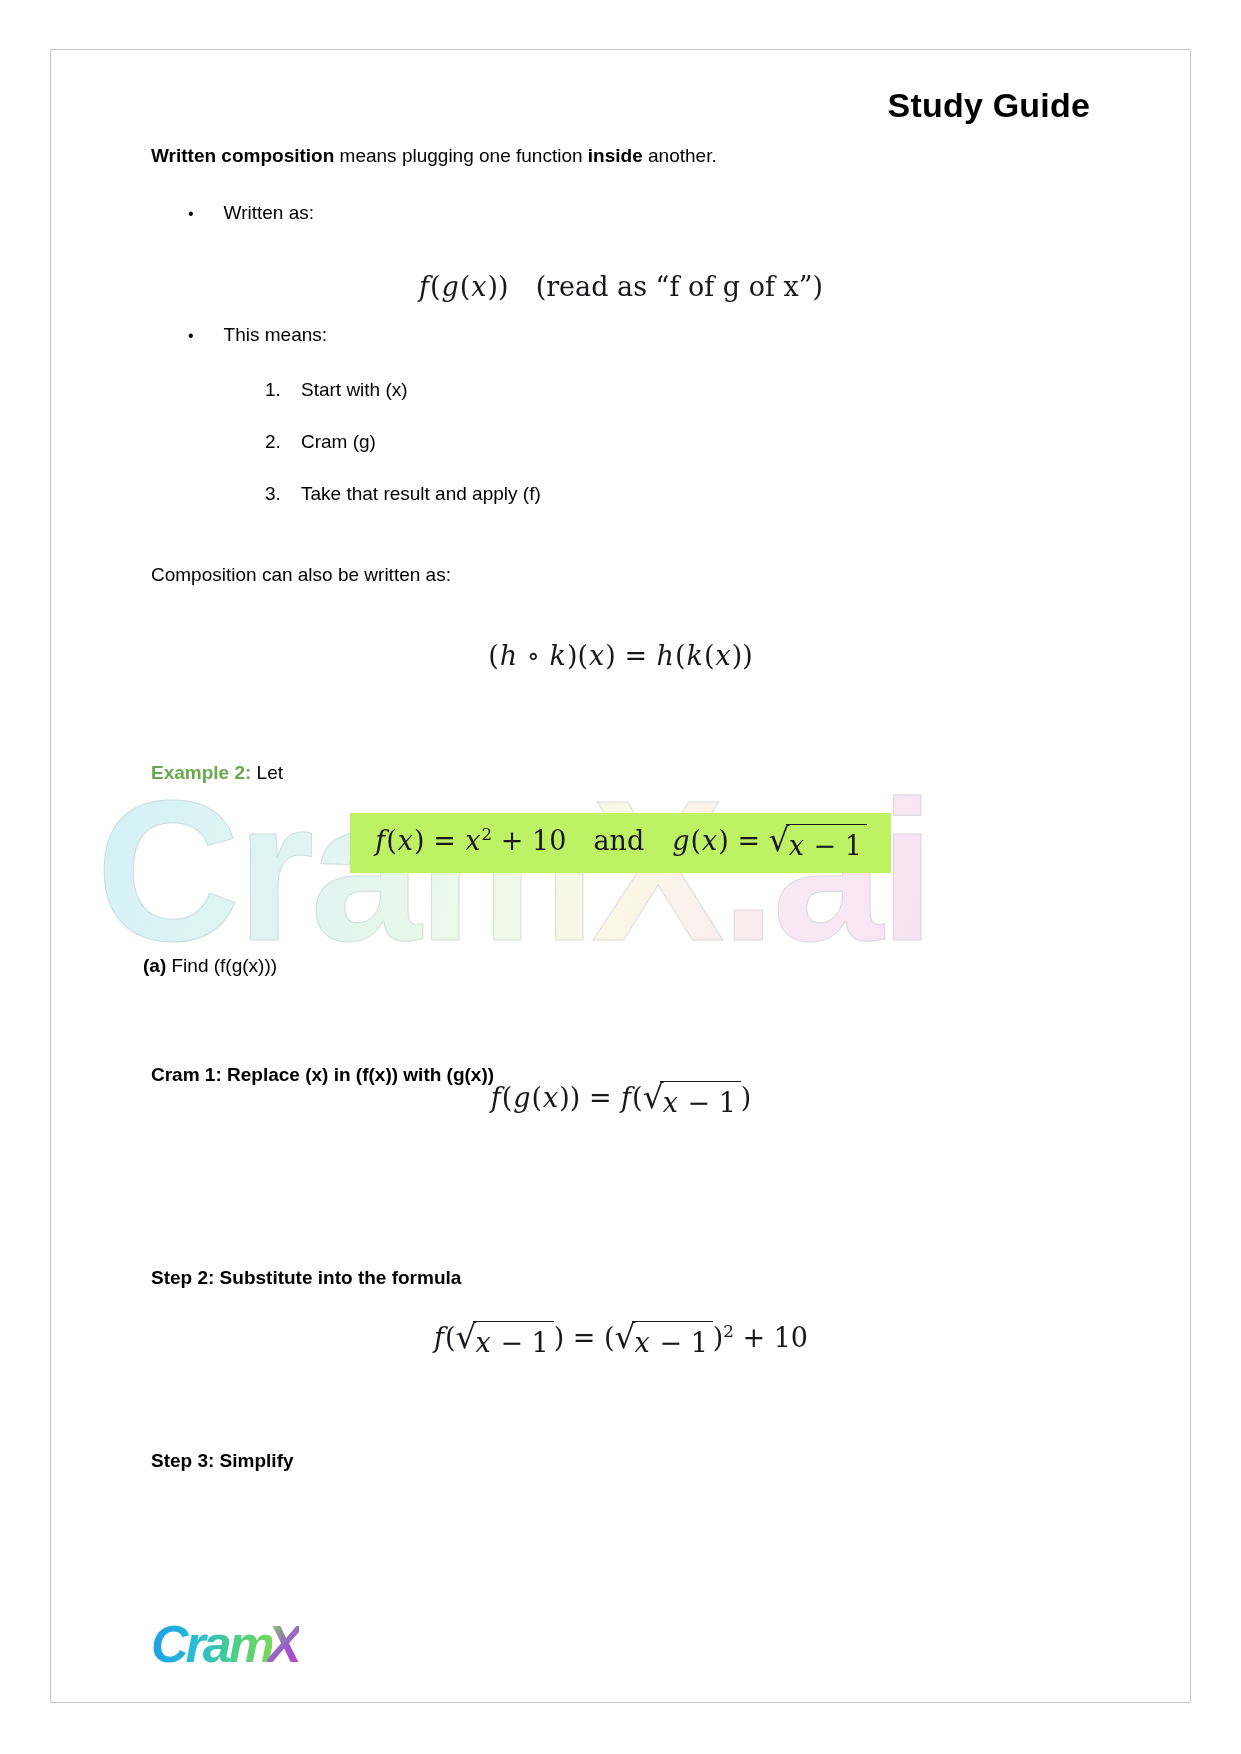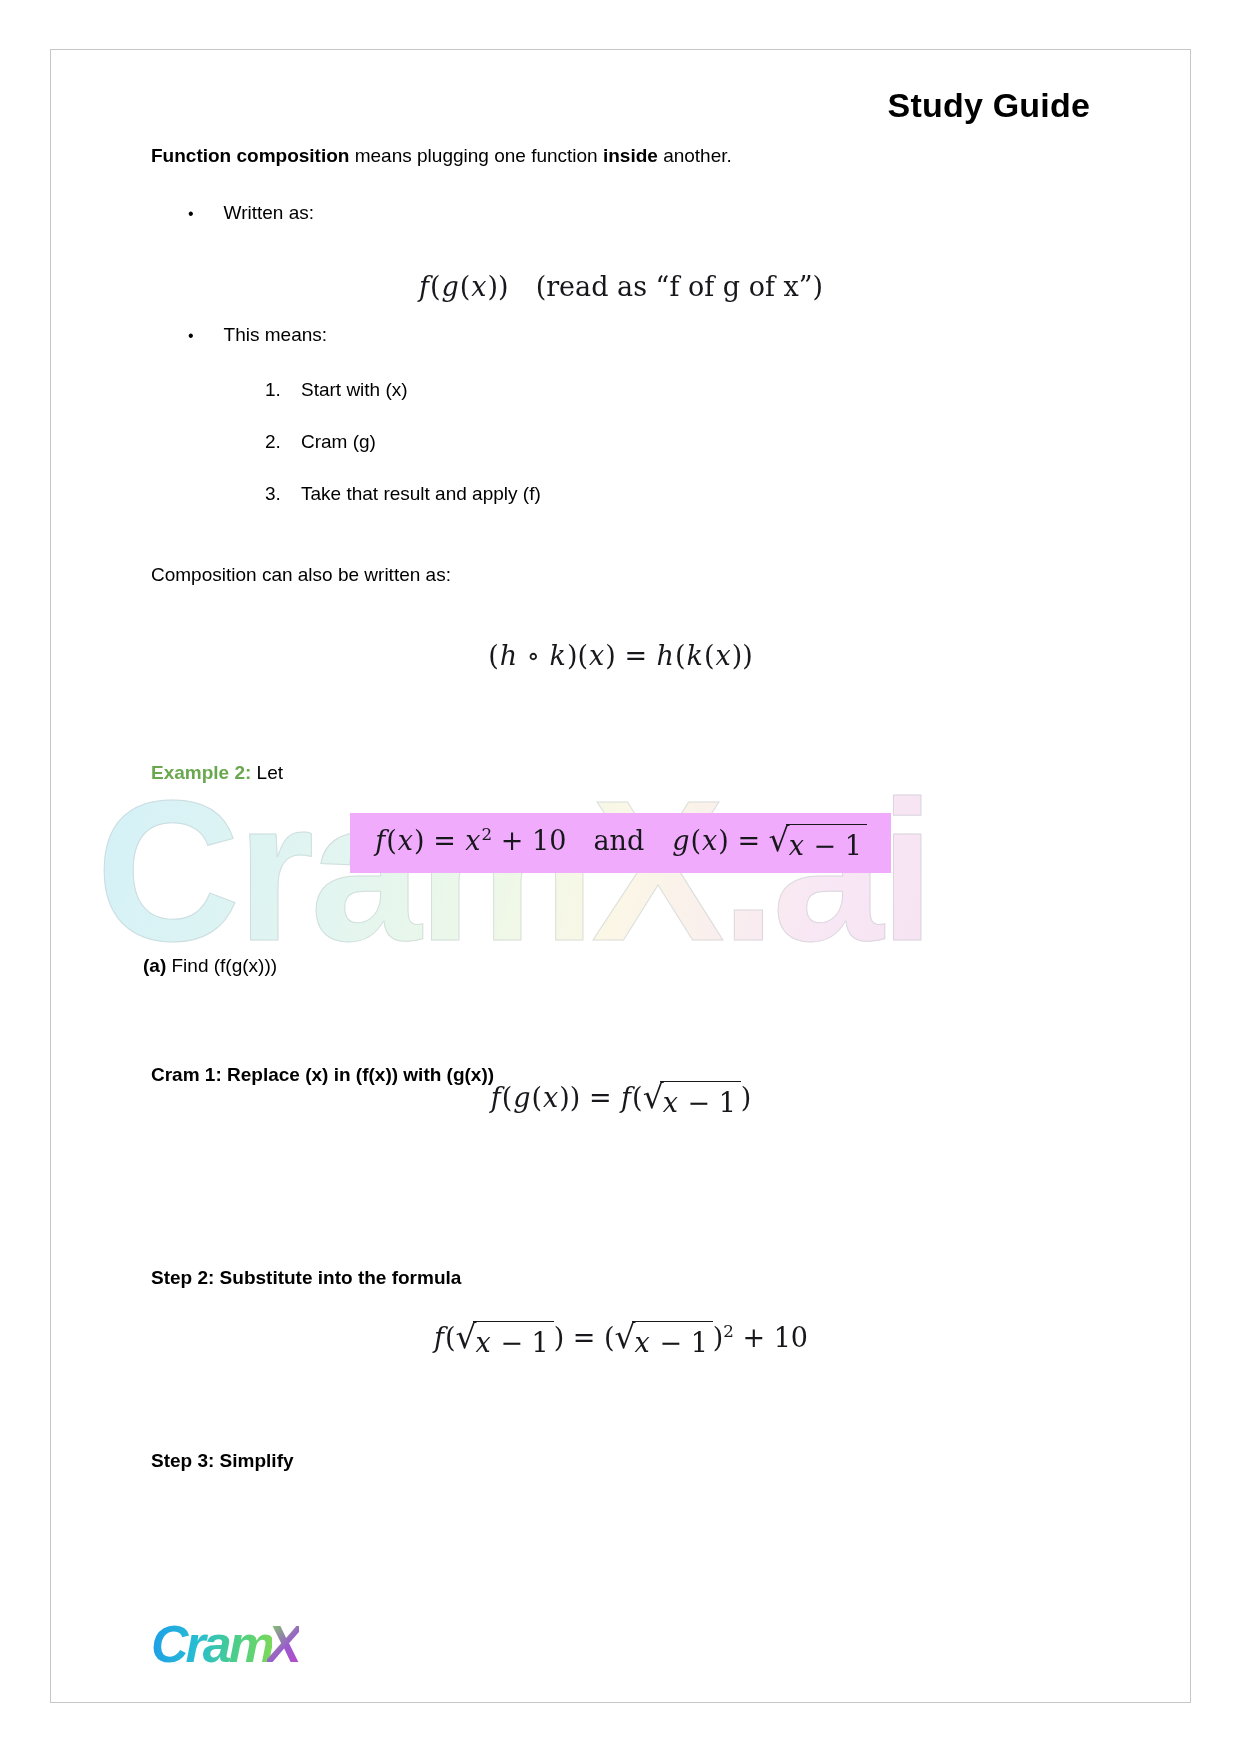--- a/index.html
+++ b/index.html
@@ -18,21 +18,21 @@
   
   .formula{position:absolute;left:0;width:100%;text-align:center;
            font-family:"DejaVu Serif",serif;font-size:27px;line-height:1.45;color:#17171c;z-index:3;}
   .formula .mi{font-style:italic;padding:0 1px;}
   .formula .mr{font-style:normal;}
   .formula .mgap{display:inline-block;width:1.0em;}
   .formula sup{font-size:0.62em;}
   .sqrt{display:inline-flex;align-items:flex-start;white-space:nowrap;}
   .rad{font-size:1.22em;line-height:0.9;position:relative;top:0.02em;}
   .rcd{display:inline-block;border-top:1.7px solid #17171c;padding:0.04em 0.18em 0 0.06em;margin-left:-0.13em;}
-  .boxed .inner{background:#f0abfc;padding:8px 24px;display:inline-block;}
+  .boxed .inner{background:#bef264;padding:8px 24px;display:inline-block;}
   
   .example-label{color:var(--example_green,#6aa84f);font-weight:bold;}
   
   .watermark{position:absolute;left:45px;top:701px;z-index:1;
      font-size:200px;font-weight:bold;letter-spacing:-4px;line-height:1.2;white-space:nowrap;
      -webkit-text-stroke:1px rgba(185,195,200,0.45);
      background:linear-gradient(105deg,var(--wm_cyan,#d4f1f8) 0%,var(--wm_teal,#e2f5f0) 30%,
         var(--wm_green,#edf8e8) 48%,var(--wm_cream,#fbf7e6) 62%,var(--wm_pink,#f8e7f4) 85%,#f6e3f2 100%);
      -webkit-background-clip:text;background-clip:text;color:transparent;}
   .text-layer{z-index:4;}
@@ -49,21 +49,21 @@
 </head>
 <body>
 
 <div class="canvas">
   <div class="page">
 
     <div class="watermark"><span>Cram</span><span>X</span><span>.ai</span></div>
 
     <div class="page-title text-layer">Study Guide</div>
 
-    <div class="abs body-text text-layer" style="left:100px;top:95px;"><span class="bold">Function composition</span><span> means plugging one function </span><span class="bold">inside</span><span> another.</span></div>
+    <div class="abs body-text text-layer" style="left:100px;top:95px;"><span class="bold">Written composition</span><span> means plugging one function </span><span class="bold">inside</span><span> another.</span></div>
 
     <div class="bullet-row body-text text-layer" style="top:152px;">
       <span class="bullet-dot">•</span>
       <span>Written as:</span>
     </div>
 
     <div class="formula" style="top:217px;"><span class="mi">f</span><span class="mr">(</span><span class="mi">g</span><span class="mr">(</span><span class="mi">x</span><span class="mr">))</span><span class="mgap"></span><span class="mr">(read as “f of g of x”)</span></div>
 
     <div class="bullet-row body-text text-layer" style="top:274px;">
       <span class="bullet-dot">•</span>

